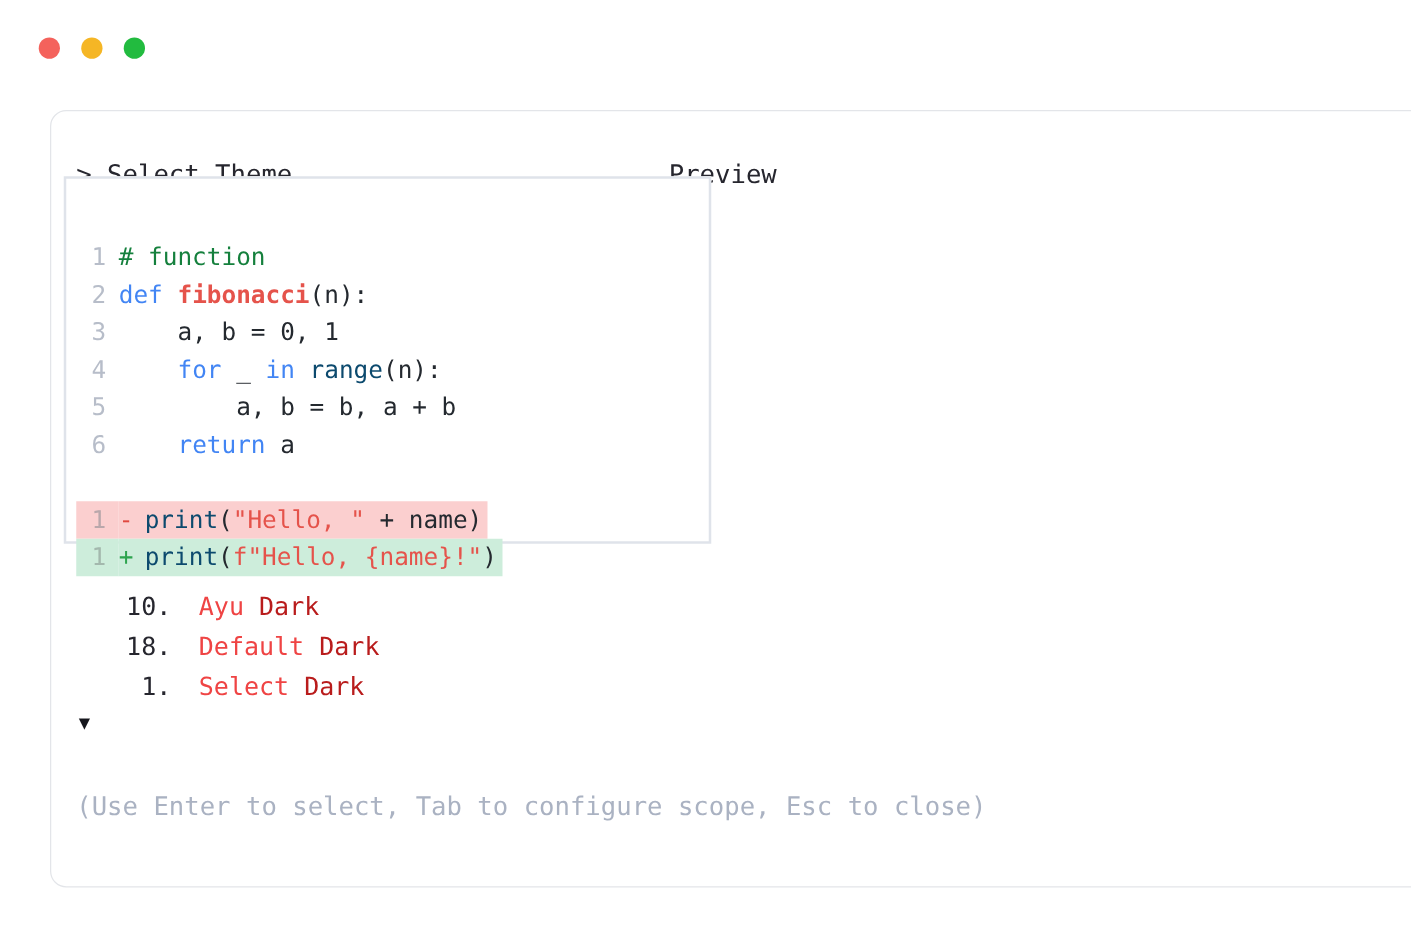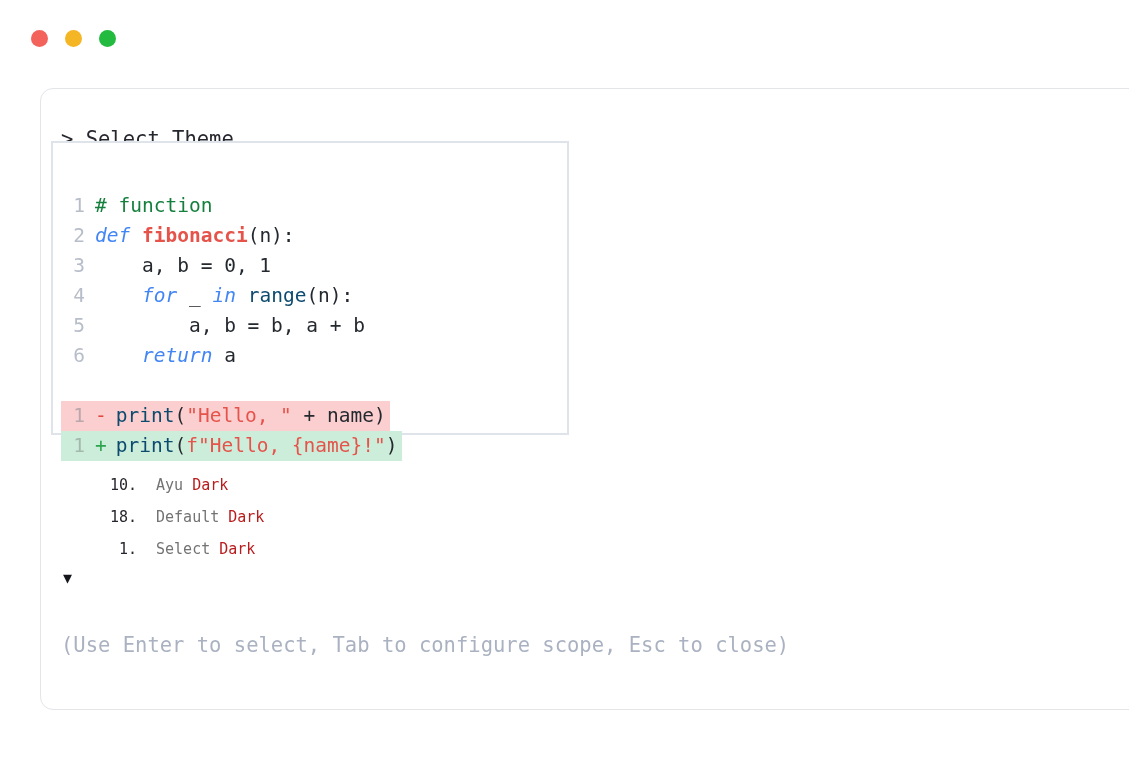--- a/index.html
+++ b/index.html
@@ -69,21 +69,21 @@
   .arrow-up   { color: #9aa4b5; }
   .arrow-down { color: #15161c; }
 
   .theme-list {
     margin-top: 2px;
   }
   .theme-row {
     display: flex;
     align-items: flex-end;
     height: 32px;
-    font-size: 15px;
+    font-size: 20px;
     line-height: 32px;
     white-space: pre;
   }
   .bullet-cell {
     width: 30px;
     flex: 0 0 30px;
     text-align: left;
     position: relative;
   }
   .bullet {
@@ -98,21 +98,21 @@
   .idx-cell {
     width: 46px;
     flex: 0 0 46px;
     text-align: right;
     color: #26262e;
   }
   .dot-cell {
     color: #26262e;
     padding-right: 10px;
   }
-  .name-cell   { color: #737373; }
+  .name-cell   { color: #ef4444; }
   .variant-dim { color: #b91c1c; }
   .row-selected .idx-cell,
   .row-selected .dot-cell,
   .row-selected .name-cell,
   .row-selected .variant-dim { color: #3cb054; }
 
   .footer-hint {
     position: absolute;
     left: 20px;
     top: 542px;
@@ -184,21 +184,21 @@
   }
   .diff-del .diff-body { background: #fbcfcf; }
   .diff-add .diff-body { background: #cdeddb; }
   .diff-del .ln { background: #fbcfcf; color: #b9a7ab; padding-right: 10px; }
   .diff-add .ln { background: #cdeddb; color: #a3b8ad; padding-right: 10px; }
   .marker-del { color: #e0483f; padding-right: 9px; }
   .marker-add { color: #2da44e; padding-right: 9px; }
 
   
   .tok-comment { color: #15803d; }
-  .tok-keyword { color: #4285f4; font-style: italic; }
+  .tok-keyword { color: #4285f4; }
   .tok-func    { color: #e5534b; font-weight: bold; }
   .tok-plain   { color: #24292f; }
   .tok-string  { color: #e5534b; }
   .tok-builtin { color: #0c4a6e; }
 </style>
 </head>
 <body>
 
 <div class="traffic-lights">
   <div class="dot dot-close"></div>
@@ -223,18 +223,21 @@
         <div class="theme-row"><div class="bullet-cell"></div><span class="idx-cell">9.</span><span class="dot-cell"> </span><span class="name-cell">Atom One</span><span> </span><span class="variant-dim">Dark</span></div>
         <div class="theme-row"><div class="bullet-cell"></div><span class="idx-cell">10.</span><span class="dot-cell"> </span><span class="name-cell">Ayu</span><span> </span><span class="variant-dim">Dark</span></div>
         <div class="theme-row"><div class="bullet-cell"></div><span class="idx-cell">18.</span><span class="dot-cell"> </span><span class="name-cell">Default</span><span> </span><span class="variant-dim">Dark</span></div>
         <div class="theme-row"><div class="bullet-cell"></div><span class="idx-cell">1.</span><span class="dot-cell"> </span><span class="name-cell">Select</span><span> </span><span class="variant-dim">Dark</span></div>
       </div>
     <div class="scroll-arrow arrow-down">▼</div>
   </div>
 
   <div class="footer-hint">(Use Enter to select, Tab to configure scope, Esc to close)</div>
 
+  <div class="right-pane">
+    <div class="preview-title">Preview</div>
+  </div>
 
   <div class="preview-box">
     <div class="code-area" id="code-area"><div class="code-line"><span class="ln">1</span><span class="code-text"><span class="tok-comment"># function</span></span></div><div class="code-line"><span class="ln">2</span><span class="code-text"><span class="tok-keyword">def </span><span class="tok-func">fibonacci</span><span class="tok-plain">(n):</span></span></div><div class="code-line"><span class="ln">3</span><span class="code-text"><span class="tok-plain">    a, b = 0, 1</span></span></div><div class="code-line"><span class="ln">4</span><span class="code-text"><span class="tok-plain">    </span><span class="tok-keyword">for</span><span class="tok-plain"> _ </span><span class="tok-keyword">in</span><span class="tok-plain"> </span><span class="tok-builtin">range</span><span class="tok-plain">(n):</span></span></div><div class="code-line"><span class="ln">5</span><span class="code-text"><span class="tok-plain">        a, b = b, a + b</span></span></div><div class="code-line"><span class="ln">6</span><span class="code-text"><span class="tok-plain">    </span><span class="tok-keyword">return</span><span class="tok-plain"> a</span></span></div><div class="spacer-line"></div><div class="diff-line diff-del"><span class="ln">1</span><span class="diff-body"><span class="marker-del">-</span><span class="tok-builtin">print</span><span class="tok-plain">(</span><span class="tok-string">"Hello, "</span><span class="tok-plain"> + name)</span></span></div><div class="diff-line diff-add"><span class="ln">1</span><span class="diff-body"><span class="marker-add">+</span><span class="tok-builtin">print</span><span class="tok-plain">(</span><span class="tok-string">f"Hello, {name}!"</span><span class="tok-plain">)</span></span></div></div>
   </div>
 
 </div>
 
 </body></html>

